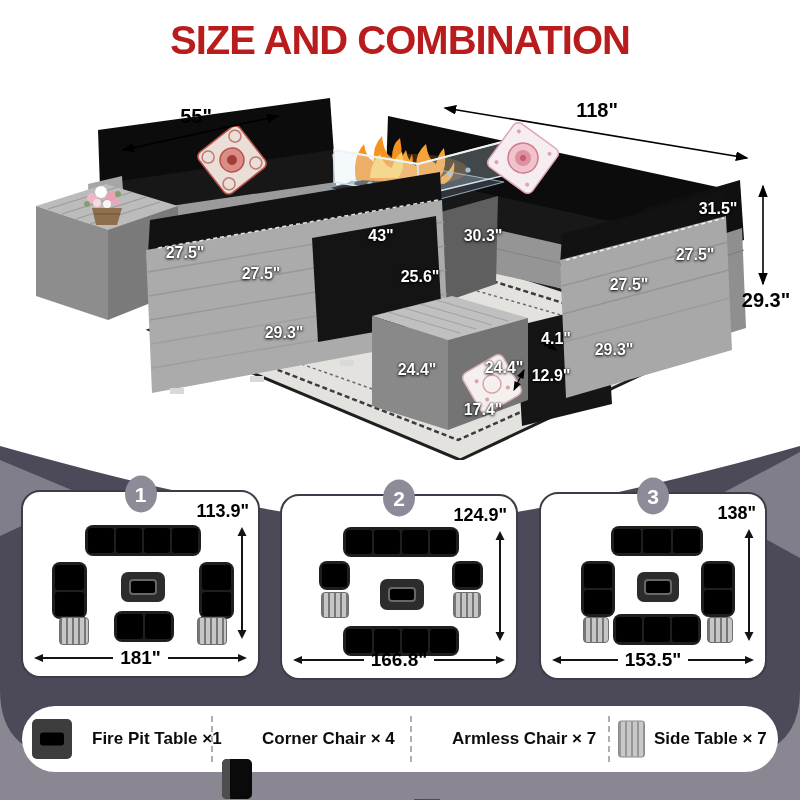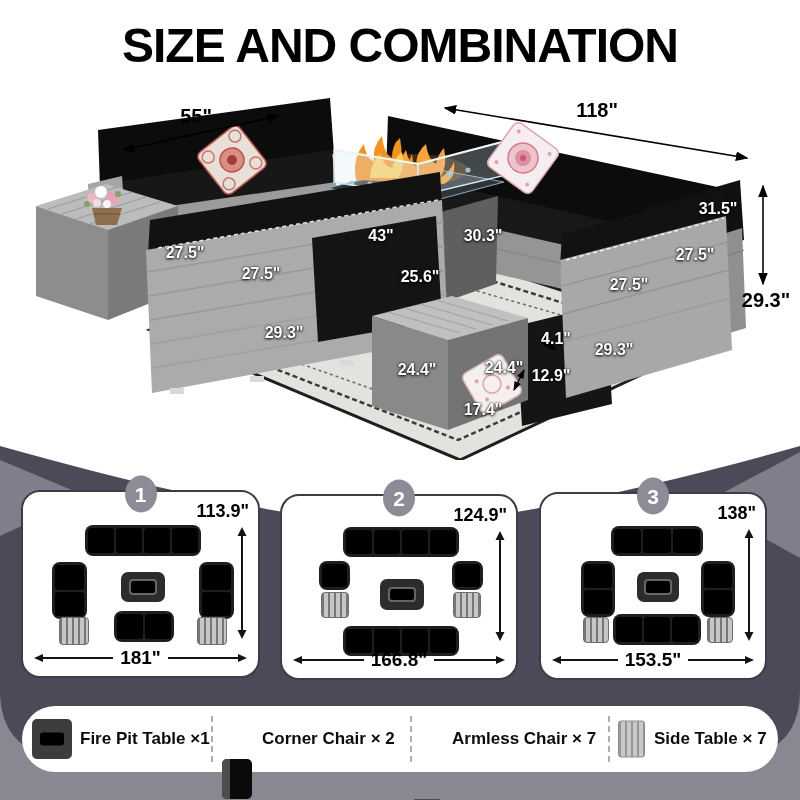--- a/index.html
+++ b/index.html
@@ -1,18 +1,18 @@
 <!DOCTYPE html>
 <html><head>
 <meta charset="utf-8">
 <style>
   html,body{margin:0;padding:0;}
   body{width:800px;height:800px;overflow:hidden;background:#fff;font-family:"Liberation Sans",sans-serif;}
   .page{position:relative;width:800px;height:800px;background:#fff;overflow:hidden;}
-  .title{position:absolute;top:18px;left:0;width:100%;text-align:center;font-size:48px;font-weight:bold;letter-spacing:-1px;color:#000000;margin:0;}
+  .title{position:absolute;top:18px;left:0;width:100%;text-align:center;font-size:40px;font-weight:bold;letter-spacing:-1px;color:#b91c1c;margin:0;}
   .bgsvg,.scene{position:absolute;left:0;}
   .bgsvg{top:440px;}
   .scene{top:88px;}
   #photo-labels{position:absolute;inset:0;pointer-events:none;}
   .dim{position:absolute;transform:translate(-50%,-50%);font-weight:bold;white-space:nowrap;}
   .dim.overlay{color:#fff;font-size:16px;text-shadow:0 1px 3px rgba(0,0,0,.95),0 0 2px rgba(0,0,0,.8);}
   .dim.outside{color:#000;font-size:20px;}
   .card{position:absolute;background:#fff;border:2.5px solid #3e3c49;border-radius:19px;box-sizing:border-box;}
   .badge{position:absolute;width:32px;height:37px;border-radius:50%;background:#8d8b98;color:#fff;font-weight:bold;font-size:21px;display:flex;align-items:center;justify-content:center;transform:translate(-50%,-50%);z-index:6;}
   .depth{position:absolute;top:9px;right:9px;font-weight:bold;font-size:18px;color:#000;}
@@ -335,22 +335,22 @@
           <div class="aline r"></div>
         </div>
       </div>
       <div class="badge" style="left: 653px; top: 496px;">3</div>
     </div>
   <div class="legend" id="legend">
       <div class="lsep" style="left: 189px;"></div>
       <div class="lsep" style="left: 388px;"></div>
       <div class="lsep" style="left: 586px;"></div>
       <div class="licon ic-firepit" style="left: 10px; width: 40px; height: 40px;"></div>
-      <span class="llabel" style="left: 58px;">Fire Pit Table ×1</span>
+      <span class="llabel" style="left: 70px;">Fire Pit Table ×1</span>
       <div class="licon ic-corner" style="left: 200px; width: 30px; height: 40px;"></div>
-      <span class="llabel" style="left: 240px;">Corner Chair × 2</span>
+      <span class="llabel" style="left: 240px;">Corner Chair × 4</span>
       <div class="licon ic-armless" style="left: 390px; width: 30px; height: 40px;"></div>
       <span class="llabel" style="left: 430px;">Armless Chair × 7</span>
       <div class="licon ic-side" style="left: 596px; width: 27px; height: 37px;"></div>
       <span class="llabel" style="left: 632px;">Side Table × 7</span>
     </div>
 
 </div>
 
 </body></html>

